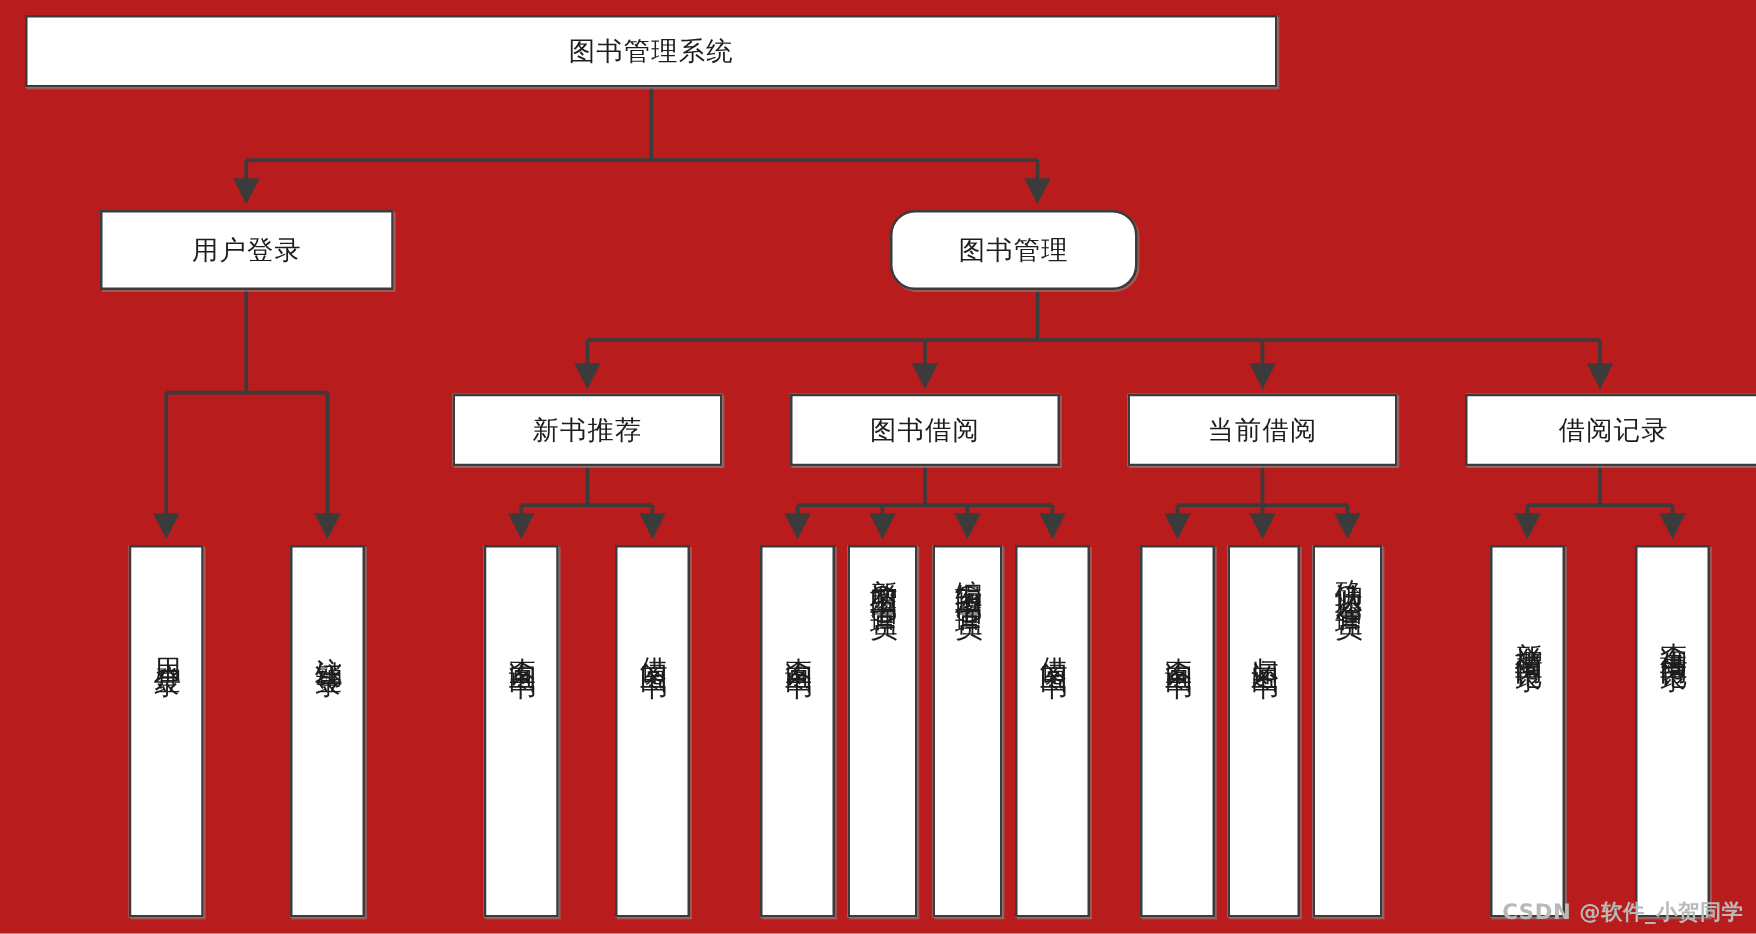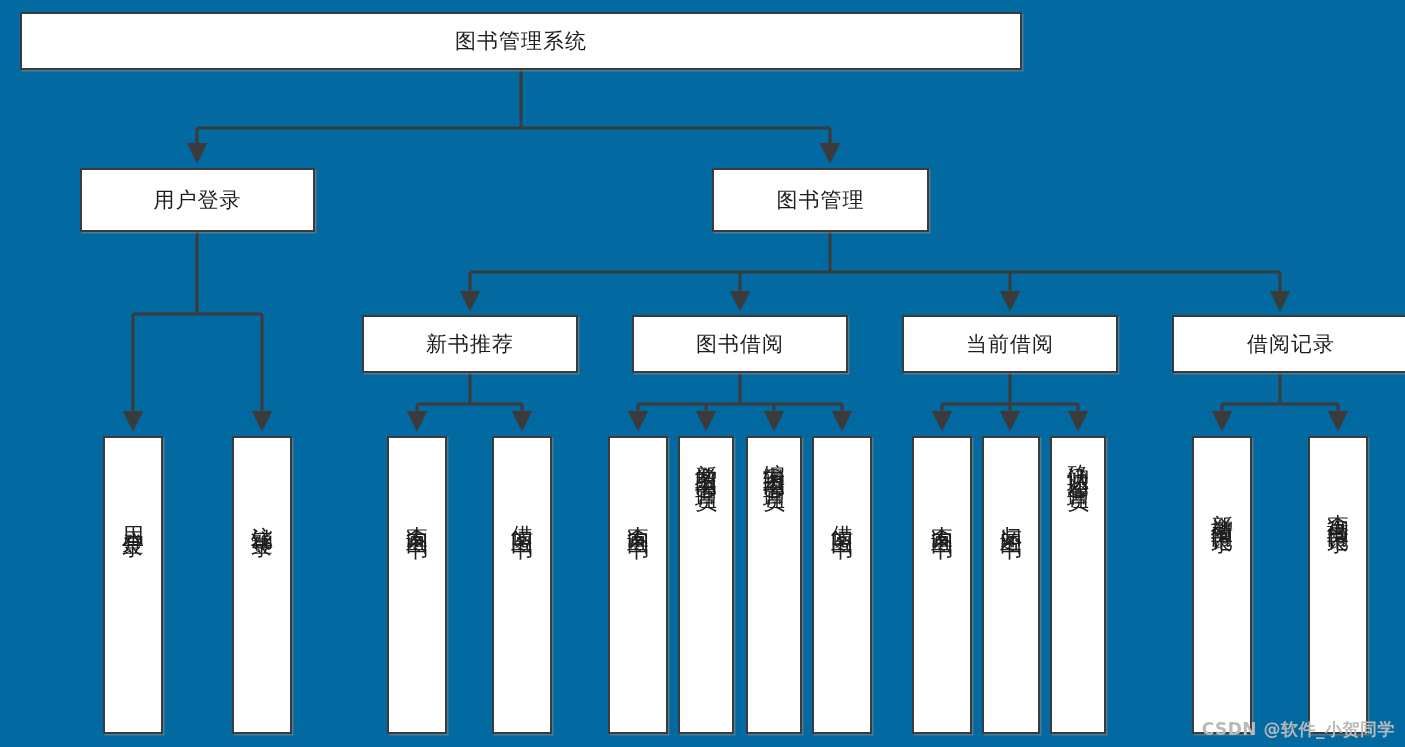--- a/index.html
+++ b/index.html
@@ -5,21 +5,21 @@
 <style>
   html,body{margin:0;padding:0;background:#ffffff;}
   body{
     font-family:"DejaVu Sans","Liberation Sans",sans-serif;
     color:#222222;
   }
   #canvas{
     position:relative;
     width:1405px;
     height:747px;
-    background:#0369a1;
+    background:#b91c1c;
     overflow:hidden;
   }
   svg#wires{
     position:absolute;
     left:0; top:0;
     width:1405px;
     height:747px;
     pointer-events:none;
   }
   .node{
@@ -132,21 +132,21 @@
     </g>
   </svg>
 
   <div class="node" style="left:20px; top:12px; width:1002px; height:58px;">
     <span class="lbl">图书管理系统</span>
   </div>
 
   <div class="node" style="left:80px; top:168px; width:235px; height:64px;">
     <span class="lbl">用户登录</span>
   </div>
-  <div class="node" style="left:712px; top:168px; width:217px; height:64px;">
+  <div class="node" style="left:712px; top:168px; width:198px; height:64px;border-radius:20px;">
     <span class="lbl">图书管理</span>
   </div>
 
   <div class="node" style="left:362px; top:315px; width:216px; height:58px;">
     <span class="lbl">新书推荐</span>
   </div>
   <div class="node" style="left:902px; top:315px; width:216px; height:58px;">
     <span class="lbl">当前借阅</span>
   </div>
   <div class="node" style="left:632px; top:315px; width:216px; height:58px;">

